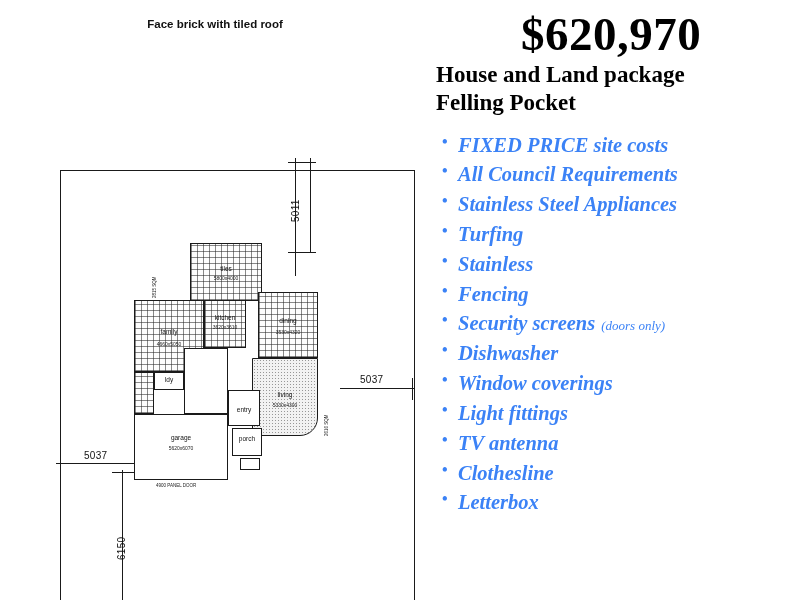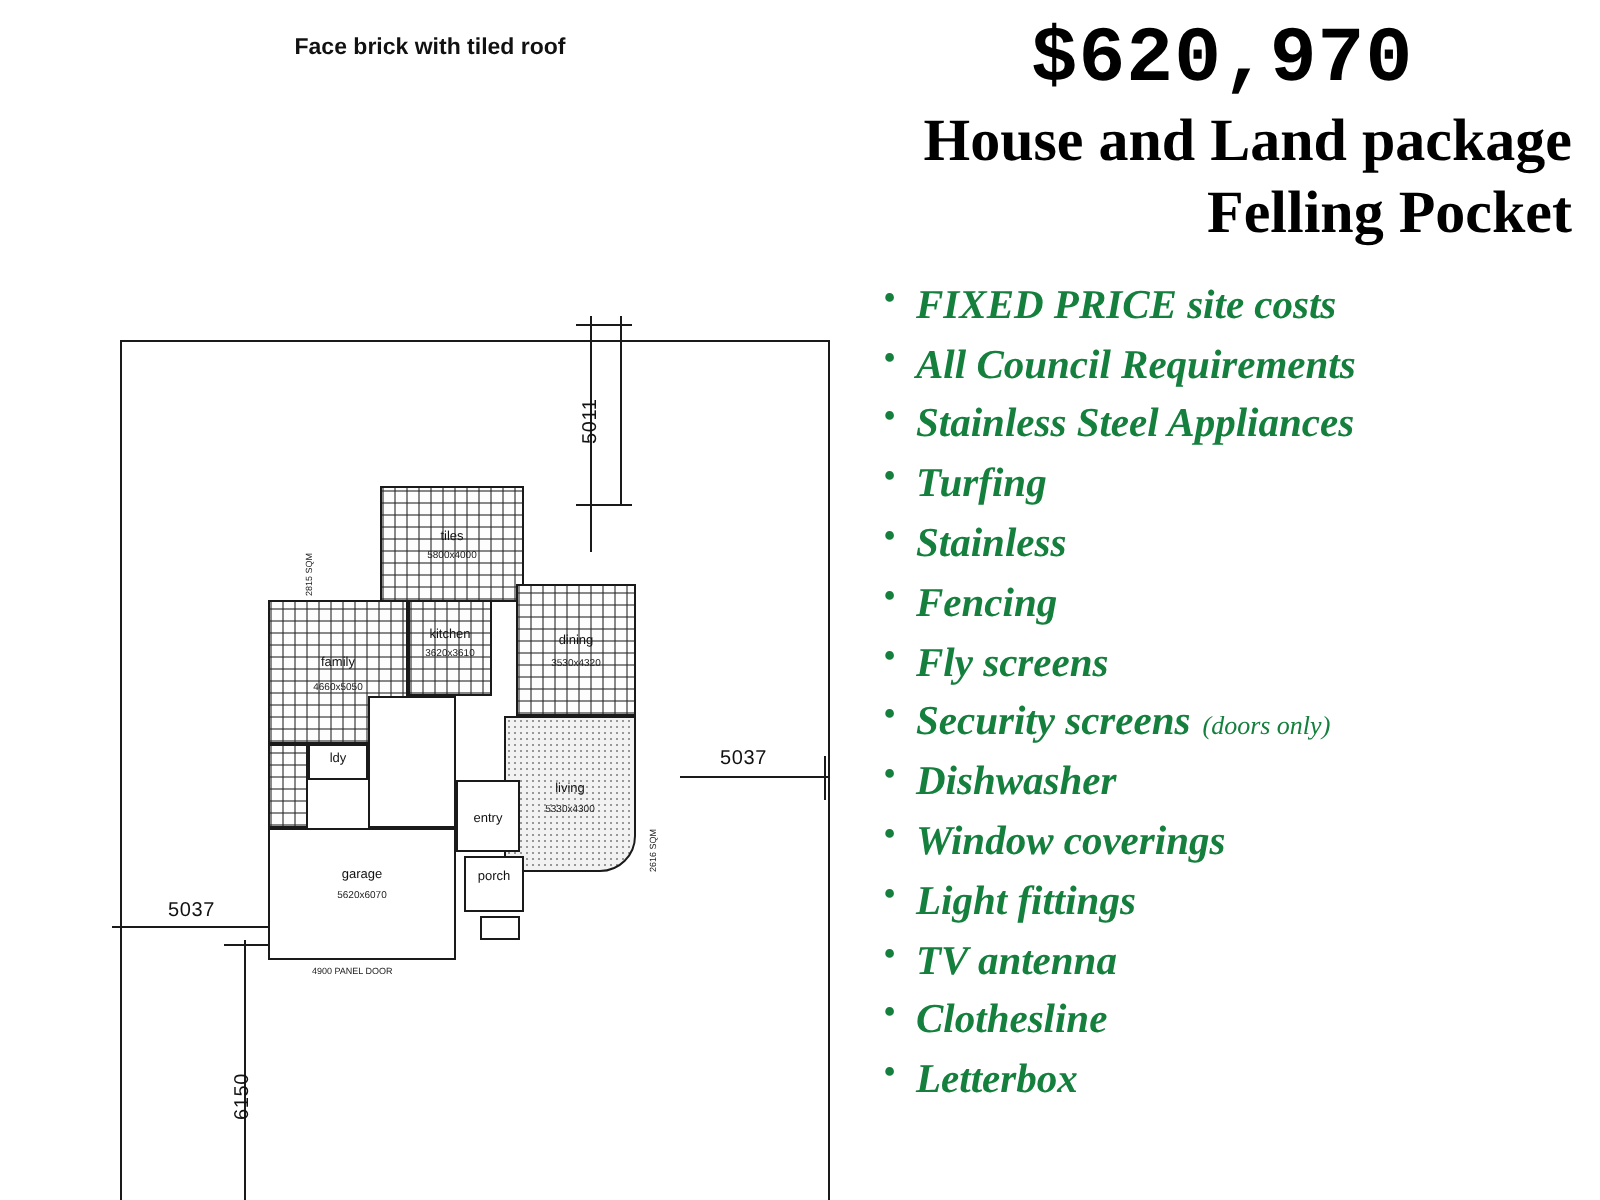--- a/index.html
+++ b/index.html
@@ -132,33 +132,33 @@
 
   
   .copy-pane {
     position: relative;
     flex: 1 1 auto;
     padding: 8px 14px 0 6px;
     box-sizing: border-box;
   }
   .price {
     text-align: center;
-    font-family: Liberation Mono, monospace;
-    font-weight: bold;
-    font-size: 39px;
+    font-family: Liberation Serif, serif;
+    font-weight: bold;
+    font-size: 47px;
     line-height: 1.05;
     letter-spacing: .5px;
     color: #000;
     margin: 2px 0 2px 0;
   }
   .sub1, .sub2 {
-    text-align: right;
+    text-align: left;
     font-family: "Liberation Serif", serif;
     font-weight: bold;
-    font-size: 30px;
+    font-size: 23px;
     line-height: 1.18;
     color: #000;
   }
   .sub2 { margin-top: 1px; font-family: Liberation Serif, serif; }
   .turnkey {
     text-align: center;
     font-family: "Liberation Serif", serif;
     font-weight: bold;
     font-style: normal;
     font-size: 25px;
@@ -171,21 +171,21 @@
     margin: 14px 0 0 0;
     padding: 0 0 0 22px;
   }
   ul.incl li {
     position: relative;
     font-family: "Liberation Serif", serif;
     font-style: italic;
     font-weight: bold;
     font-size: 20.5px;
     line-height: 1.455;
-    color: #15803d;
+    color: #3b82f6;
     white-space: nowrap;
   }
   ul.incl li::before {
     content: "\2022";
     position: absolute;
     left: -16px;
     top: -1px;
     font-size: 16px;
     font-style: normal;
   }
@@ -284,21 +284,20 @@
     <div class="sub1">House and Land package</div>
     <div class="sub2">Felling Pocket</div>
 
     <ul class="incl">
       <li><span>FIXED PRICE site costs</span></li>
       <li><span>All Council Requirements</span></li>
       <li><span>Stainless Steel Appliances</span></li>
       <li><span>Turfing</span></li>
       <li><span>Stainless</span></li>
       <li><span>Fencing</span></li>
-      <li><span>Fly screens</span></li>
       <li>
         <span>Security screens</span><span class="note">(doors only)</span>
       </li>
       <li><span>Dishwasher</span></li>
       <li><span>Window coverings</span></li>
       <li><span>Light fittings</span></li>
       <li><span>TV antenna</span></li>
       <li><span>Clothesline</span></li>
       <li><span>Letterbox</span></li>
     </ul>

